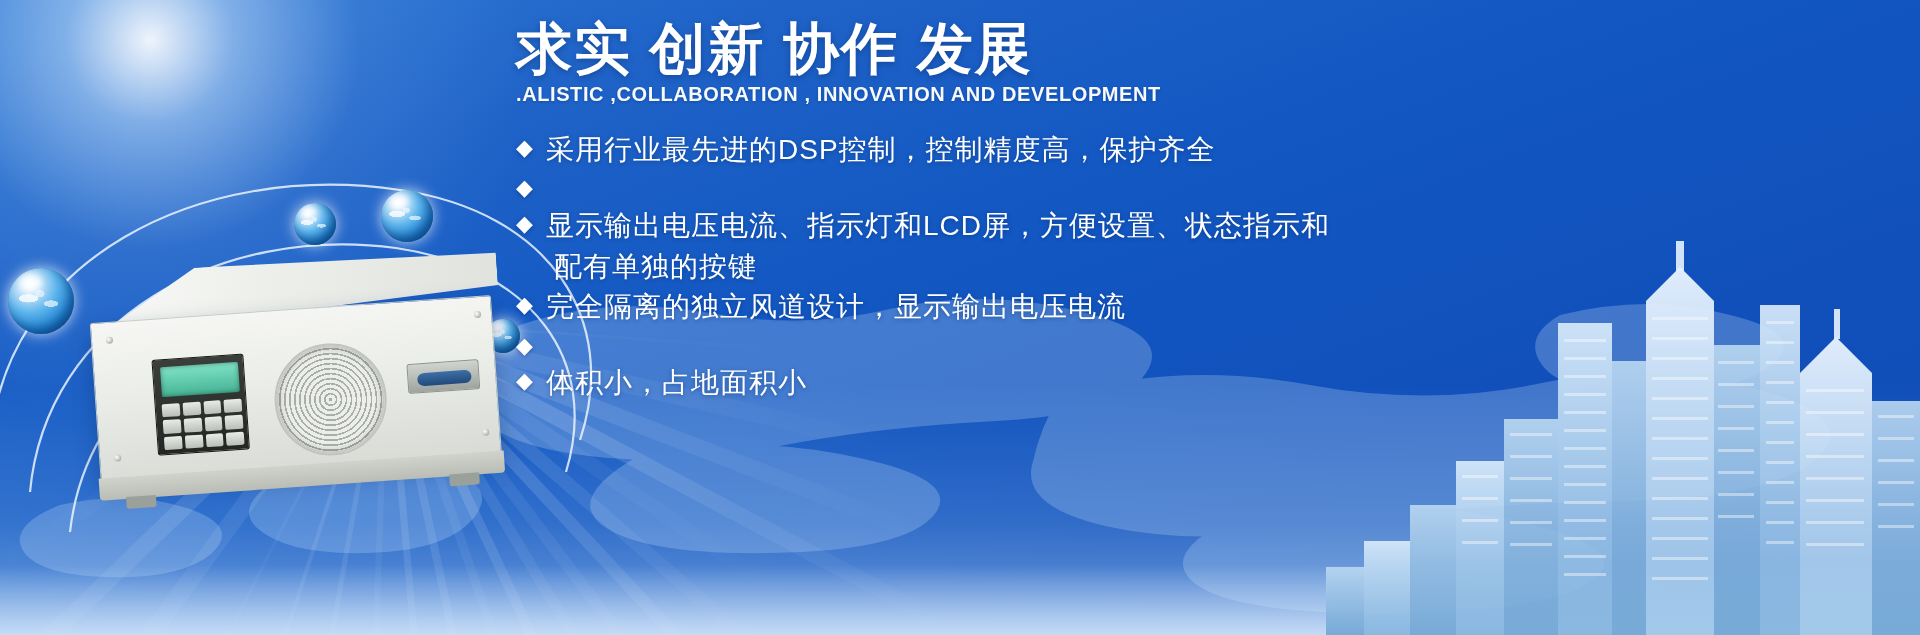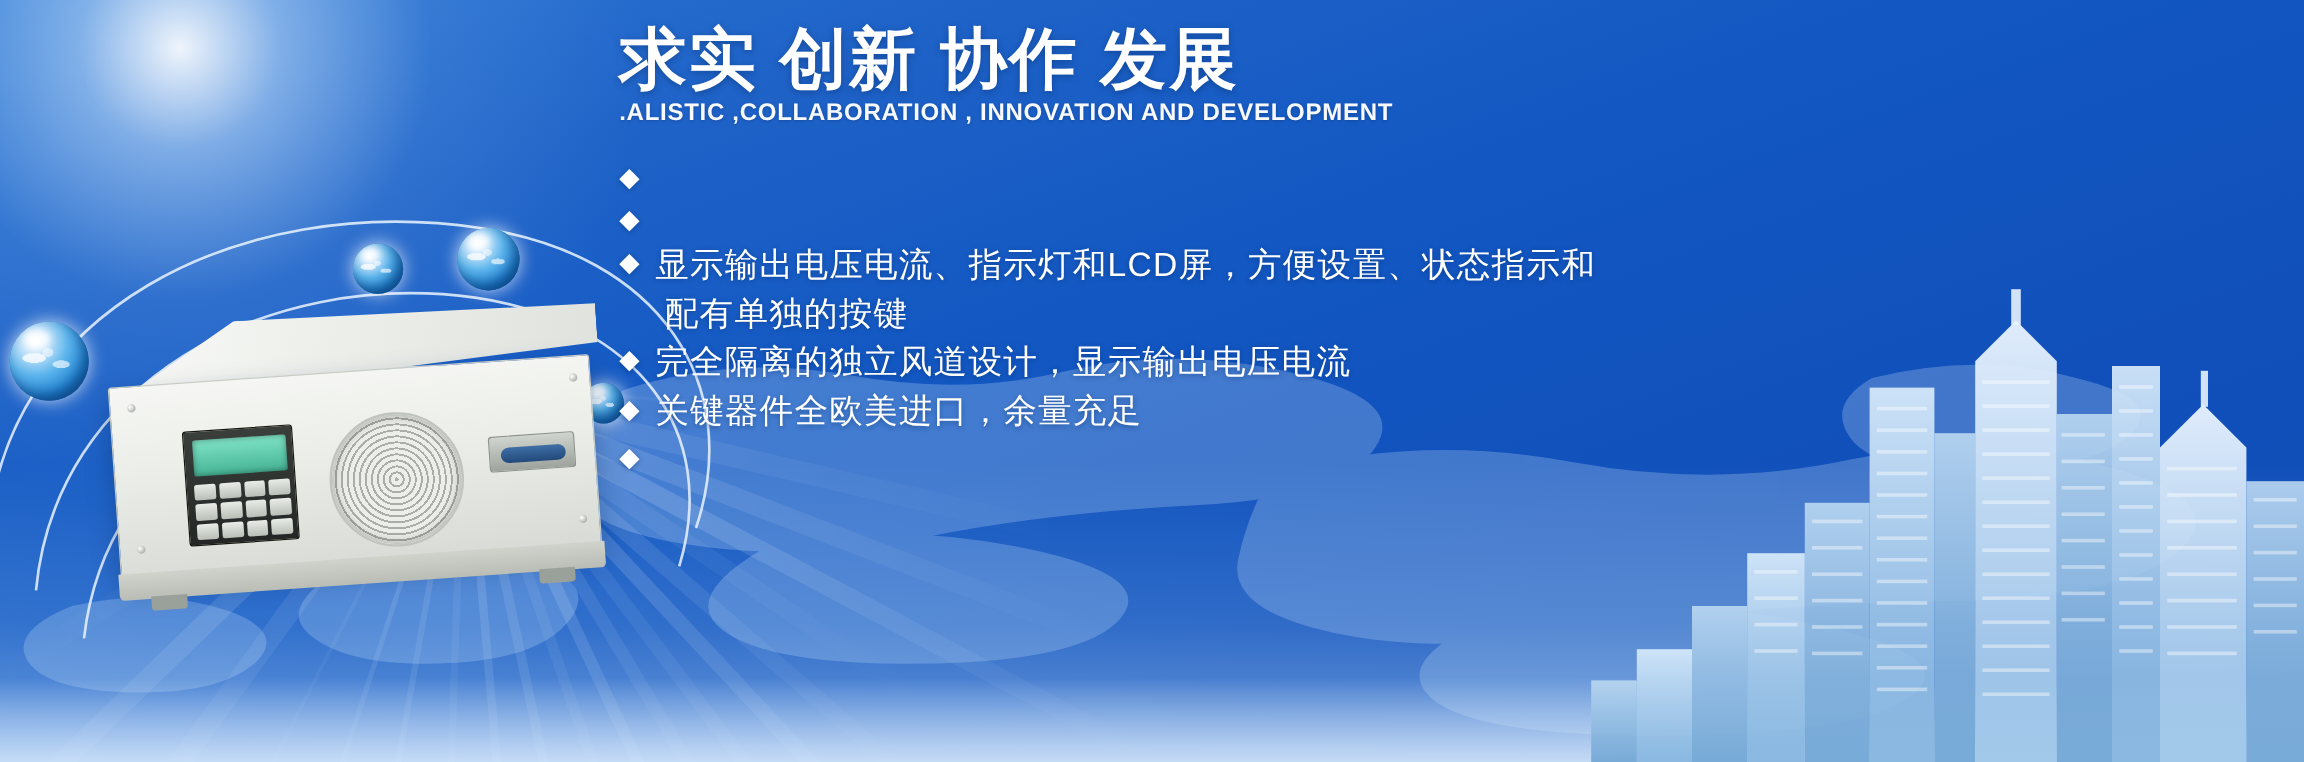--- a/index.html
+++ b/index.html
@@ -312,38 +312,39 @@
       </g>
     </g>
   </svg>
 
   <div class="content">
     <div class="title">求实 创新 协作 发展</div>
     <div class="subtitle">.ALISTIC ,COLLABORATION , INNOVATION AND DEVELOPMENT</div>
     <div class="bullets" id="bullets">
         <div class="bullet-row">
           <span class="diamond">◆</span>
+          <span class="btext">采用行业最先进的DSP控制，控制精度高，保护齐全</span>
         </div>
         <div class="bullet-row">
           <span class="diamond">◆</span>
         </div>
         <div class="bullet-row">
           <span class="diamond">◆</span>
           <span class="btext">显示输出电压电流、指示灯和LCD屏，方便设置、状态指示和</span>
         </div>
         <div class="bullet-row cont">
           <span class="btext">配有单独的按键</span>
         </div>
         <div class="bullet-row">
           <span class="diamond">◆</span>
           <span class="btext">完全隔离的独立风道设计，显示输出电压电流</span>
         </div>
         <div class="bullet-row">
           <span class="diamond">◆</span>
-          <span class="btext">关键器件全欧美进口，余量充足</span>
-        </div>
-        <div class="bullet-row">
-          <span class="diamond">◆</span>
+        </div>
+        <div class="bullet-row">
+          <span class="diamond">◆</span>
+          <span class="btext">体积小，占地面积小</span>
         </div>
       </div>
   </div>
 
 </div>
 
 </body></html>

